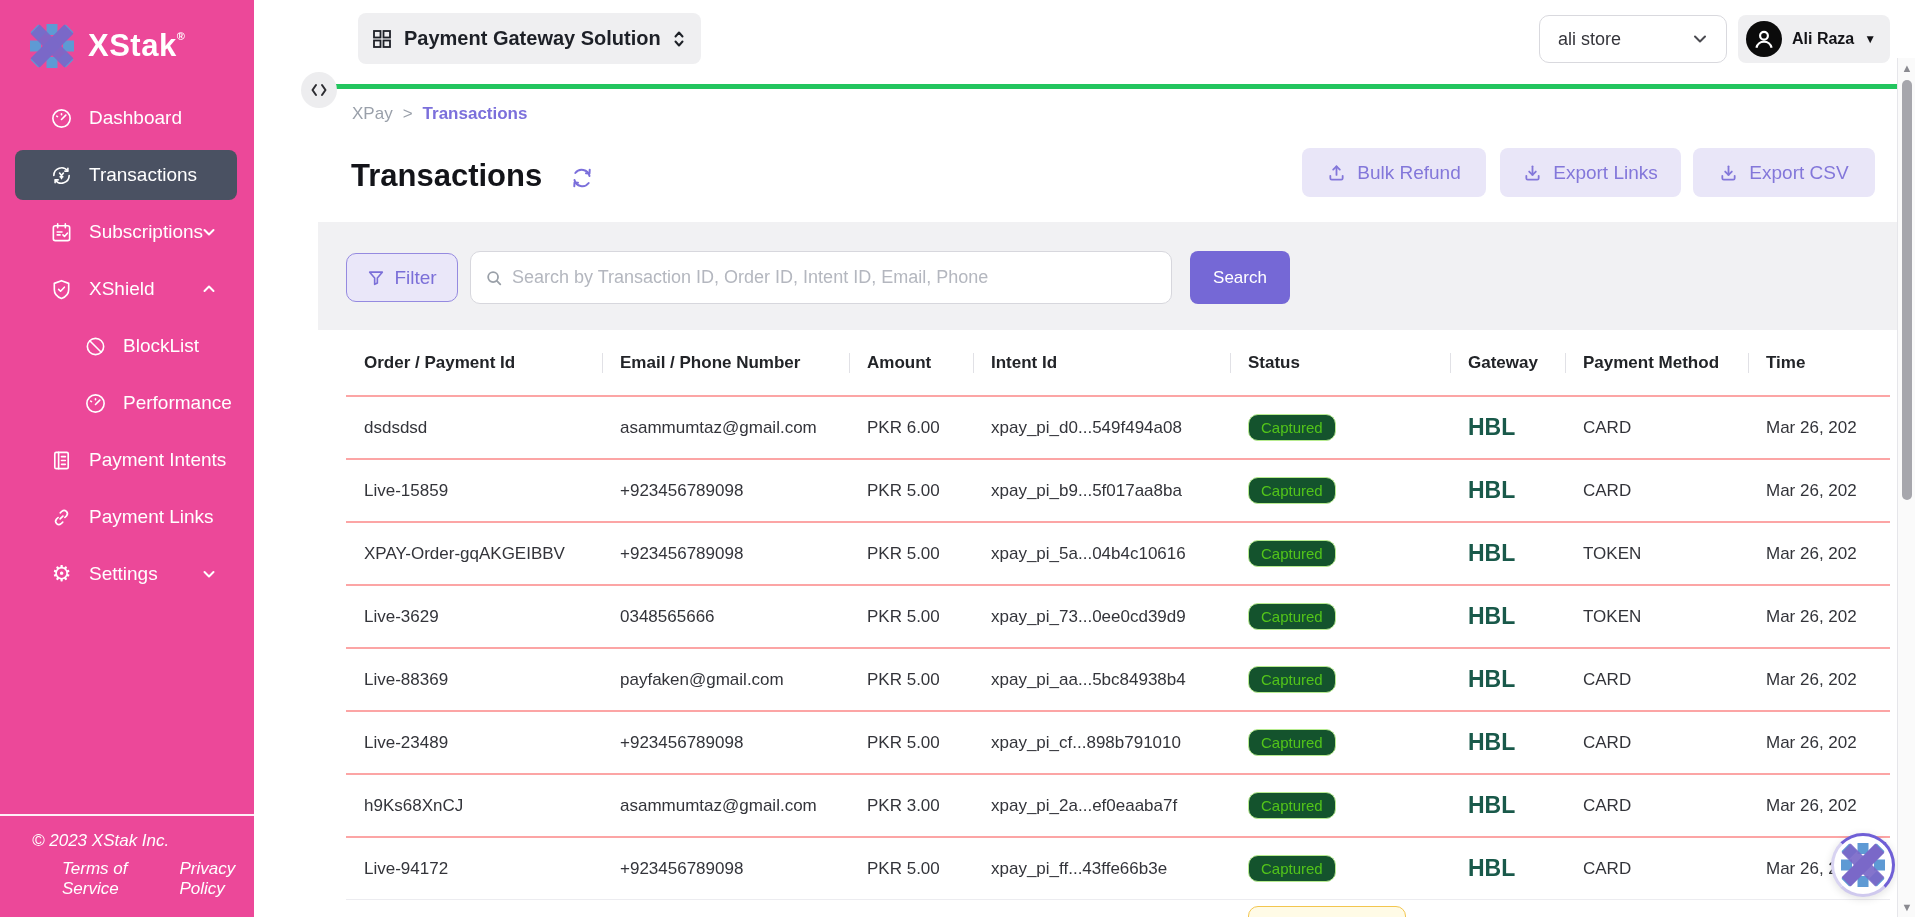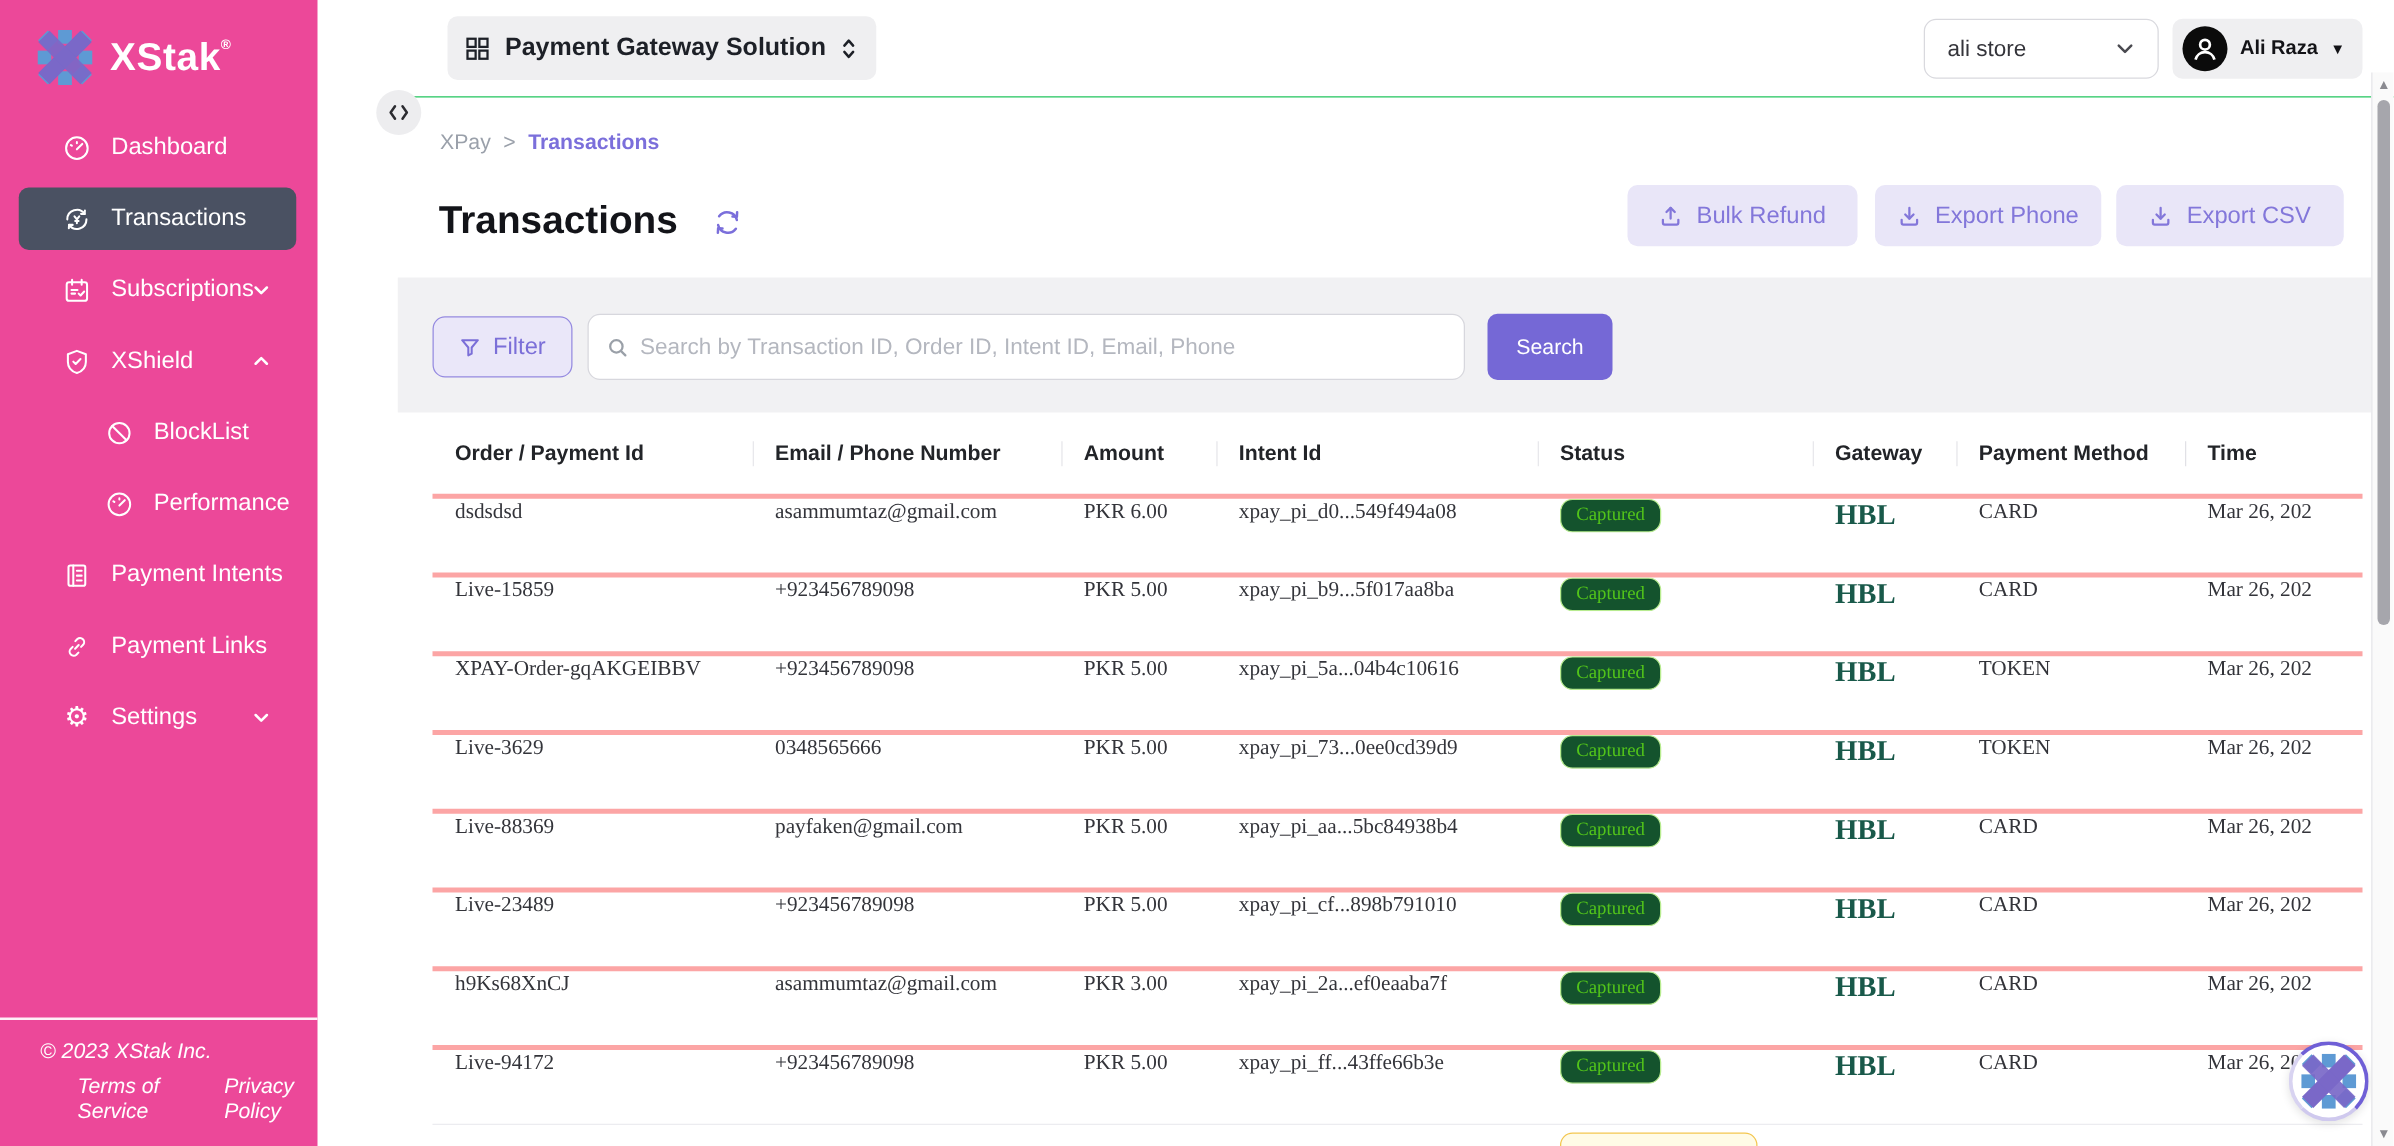--- a/index.html
+++ b/index.html
@@ -24,21 +24,21 @@
   .copyright { font-size:17px; margin-bottom:8px; }
   .footer-links { display:flex; gap:28px; font-size:17px;margin-left:30px; }
   .footer-links span { cursor:pointer; }
 
   
   .collapse-btn { position:absolute; left:301px; top:72px; width:36px; height:36px; border-radius:50%;
                   background:#ededef; z-index:6; display:flex; align-items:center; justify-content:center; cursor:pointer; }
   .collapse-btn svg { width:18px; height:14px; stroke:#2c2c31; stroke-width:2; fill:none; stroke-linecap:round; stroke-linejoin:round; }
 
   
-  .topbar { position:absolute; left:318px; top:0; width:1597px; height:78px; background:#fff; border-bottom:1px solid #22c55e; z-index:4; }
+  .topbar { position:absolute; left:318px; top:0; width:1597px; height:89px; background:#fff; border-bottom:5px solid #22c55e; z-index:4; }
   .product-btn { position:absolute; left:40px; top:13px; height:51px; display:flex; align-items:center; gap:12px;
                  background:#efeff1; border-radius:8px; padding:0 16px 0 14px; cursor:pointer; }
   .product-btn .plabel { font-size:20px; font-weight:bold; color:#1d2027; }
   .grid-ic { width:20px; height:20px; stroke:#1d2027; fill:none; stroke-width:1.8; }
   .sorter-ic { width:12px; height:18px; stroke:#1d2027; fill:none; stroke-width:2; stroke-linecap:round; stroke-linejoin:round; }
   .store-select { position:absolute; left:1221px; top:15px; width:188px; height:48px; background:#fff; border:1px solid #d9d9de;
                   border-radius:10px; display:flex; align-items:center; justify-content:space-between; padding:0 18px; cursor:pointer; }
   .store-select .sval { font-size:18px; color:#35353b; }
   .dd-chev { width:16px; height:16px; stroke:#4a4a50; fill:none; stroke-width:2; stroke-linecap:round; stroke-linejoin:round; }
   .user-chip { position:absolute; left:1420px; top:15px; height:48px; background:#efeff1; border-radius:8px;
@@ -72,21 +72,21 @@
   .search-box input { border:none; outline:none; flex:1; font-size:18px; color:#33343a; font-family:"Liberation Sans",sans-serif; background:transparent; }
   .search-box input::placeholder { color:#b4b7bf; }
   .search-btn { position:absolute; left:872px; top:173px; width:100px; height:53px; background:#7568d6; color:#fff; border:none;
                 border-radius:8px; font-size:17px; font-family:"Liberation Sans",sans-serif; cursor:pointer; }
 
   
   .table { position:absolute; left:28px; top:252px; width:1544px; }
   .thead { display:flex; height:65px; align-items:center; }
   .th { font-size:17px; font-weight:bold; color:#222428; padding-left:18px; position:relative; white-space:nowrap; overflow:hidden; }
   .th + .th::before { content:""; position:absolute; left:0; top:50%; transform:translateY(-50%); width:1px; height:26px; background:#e1e1e6; }
-  .trow { display:flex; height:63px; align-items:flex-start; border-top:4px solid #fca5a5; cursor:pointer;font-family:Liberation Serif, serif; }
+  .trow { display:flex; height:63px; align-items:center; border-top:2px solid #fca5a5; cursor:pointer; }
   .td { font-size:17px; color:#33343a; padding-left:18px; white-space:nowrap; overflow:hidden; }
   .c1 { width:256px; } .c2 { width:247px; } .c3 { width:124px; } .c4 { width:257px; }
   .c5 { width:220px; } .c6 { width:115px; } .c7 { width:183px; } .c8 { width:142px; }
   .badge { display:inline-block; font-size:15px; padding:4px 12px; border-radius:10px; }
   .badge-green { color:#52c41a; background:#14532d; border:1px solid #b7eb8f; }
   .hbl { font-size:23px; font-weight:bold; color:#19594a; letter-spacing:0; }
   .partial-row { display:flex; height:18px; border-top:1px solid #ececf0; overflow:hidden; }
   .badge-amber-partial { display:inline-block; width:158px; height:30px; margin-left:18px; margin-top:6px;
                          background:#fffbe6; border:1px solid #f3c64f; border-radius:10px; }
 
@@ -277,21 +277,21 @@
           <path d="M6.5 7 10 3.5 13.5 7"></path>
       </svg>
       <span>Bulk Refund</span>
     </button>
     <button class="action-btn btn-excel">
       <svg viewBox="0 0 20 20">
         <path d="M3.5 13.5 v2.5 a1.5 1.5 0 0 0 1.5 1.5 h10 a1.5 1.5 0 0 0 1.5-1.5 v-2.5"></path>
         <path d="M10 3.5 V12.5"></path>
           <path d="M6.5 9 10 12.5 13.5 9"></path>
       </svg>
-      <span>Export Phone</span>
+      <span>Export Links</span>
     </button>
     <button class="action-btn btn-csv">
       <svg viewBox="0 0 20 20">
         <path d="M3.5 13.5 v2.5 a1.5 1.5 0 0 0 1.5 1.5 h10 a1.5 1.5 0 0 0 1.5-1.5 v-2.5"></path>
         <path d="M10 3.5 V12.5"></path>
           <path d="M6.5 9 10 12.5 13.5 9"></path>
       </svg>
       <span>Export CSV</span>
     </button>
 

